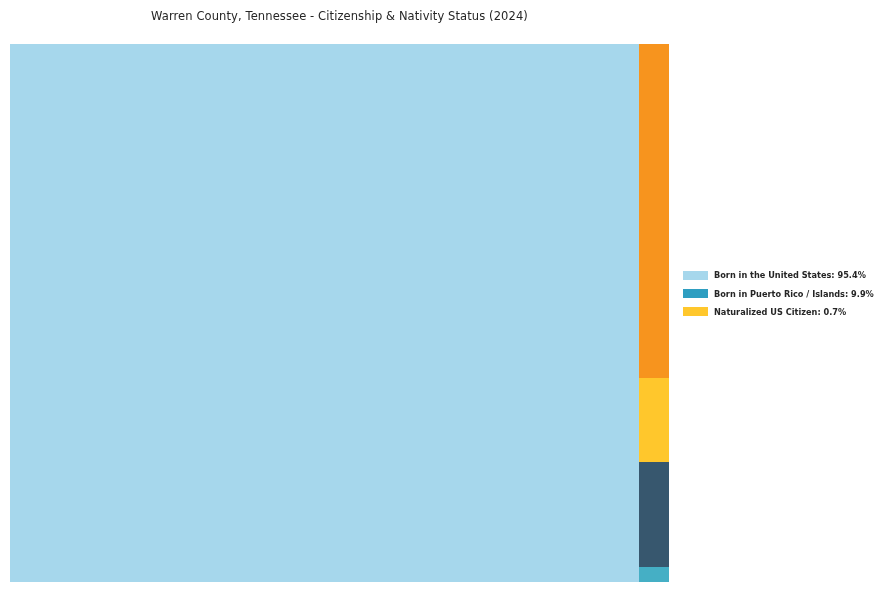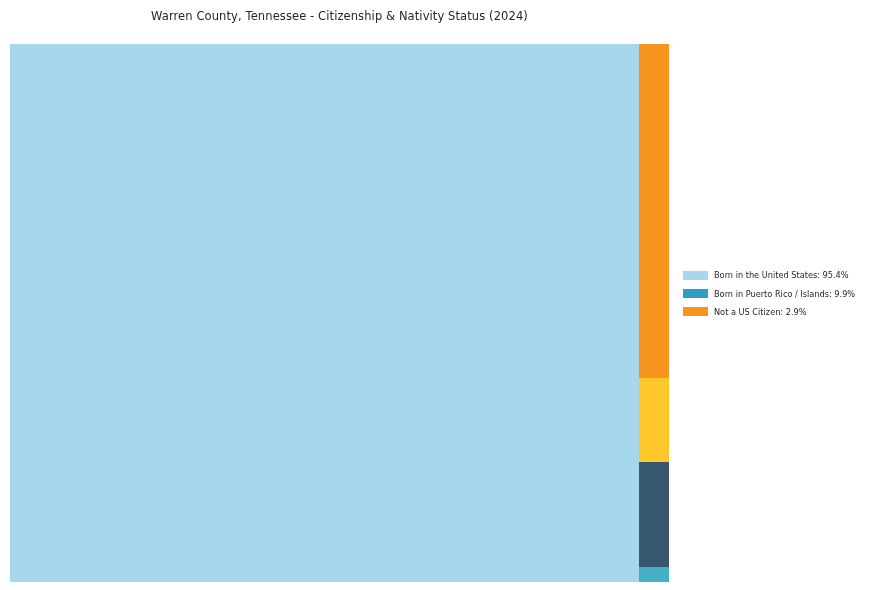--- a/index.html
+++ b/index.html
@@ -93,20 +93,21 @@
     position: absolute;
     left: 683px;
     top: 266px;
     width: 200px;
   }
   .legend-row {
     position: relative;
     height: 18.4px;
     display: flex;
     align-items: center;
+    font-weight: bold;
   }
   .legend-swatch {
     width: 25px;
     height: 9px;
     flex: 0 0 25px;
     display: block;
   }
   .legend-label {
     margin-left: 6px;
     font-size: 8.2px;
@@ -142,21 +143,21 @@
       <span class="legend-swatch" style="background: rgb(166, 215, 236);"></span>
       <span class="legend-label">Born in the United States: 95.4%</span>
     </div>
 
     <div class="legend-row">
       <span class="legend-swatch" style="background: rgb(46, 158, 193);"></span>
       <span class="legend-label">Born in Puerto Rico / Islands: 9.9%</span>
     </div>
 
 
+    <div class="legend-row">
+      <span class="legend-swatch" style="background: rgb(255, 199, 44);"></span>
+      <span class="legend-label">Naturalized US Citizen: 0.7%</span>
+    </div>
 
-    <div class="legend-row">
-      <span class="legend-swatch" style="background: rgb(247, 148, 30);"></span>
-      <span class="legend-label">Not a US Citizen: 2.9%</span>
-    </div>
 
   </div>
 
 </div>
 
 </body></html>

